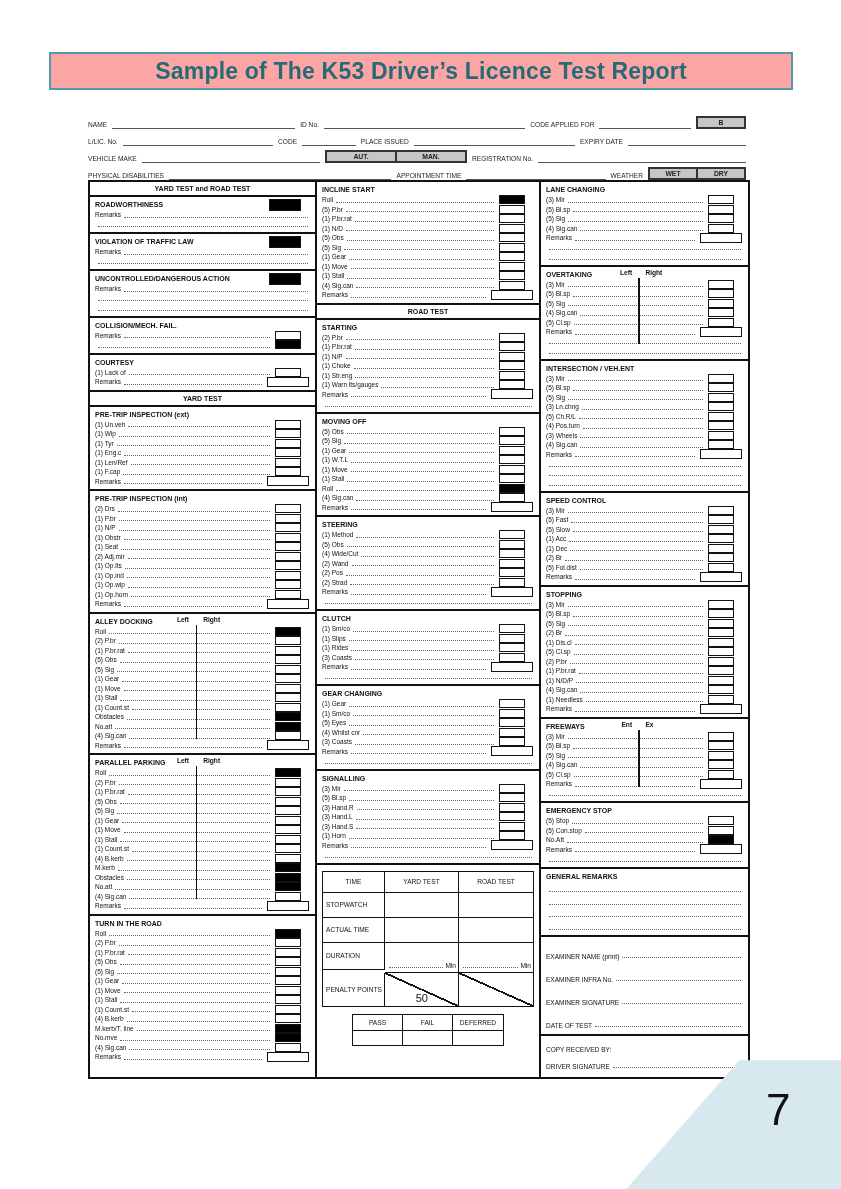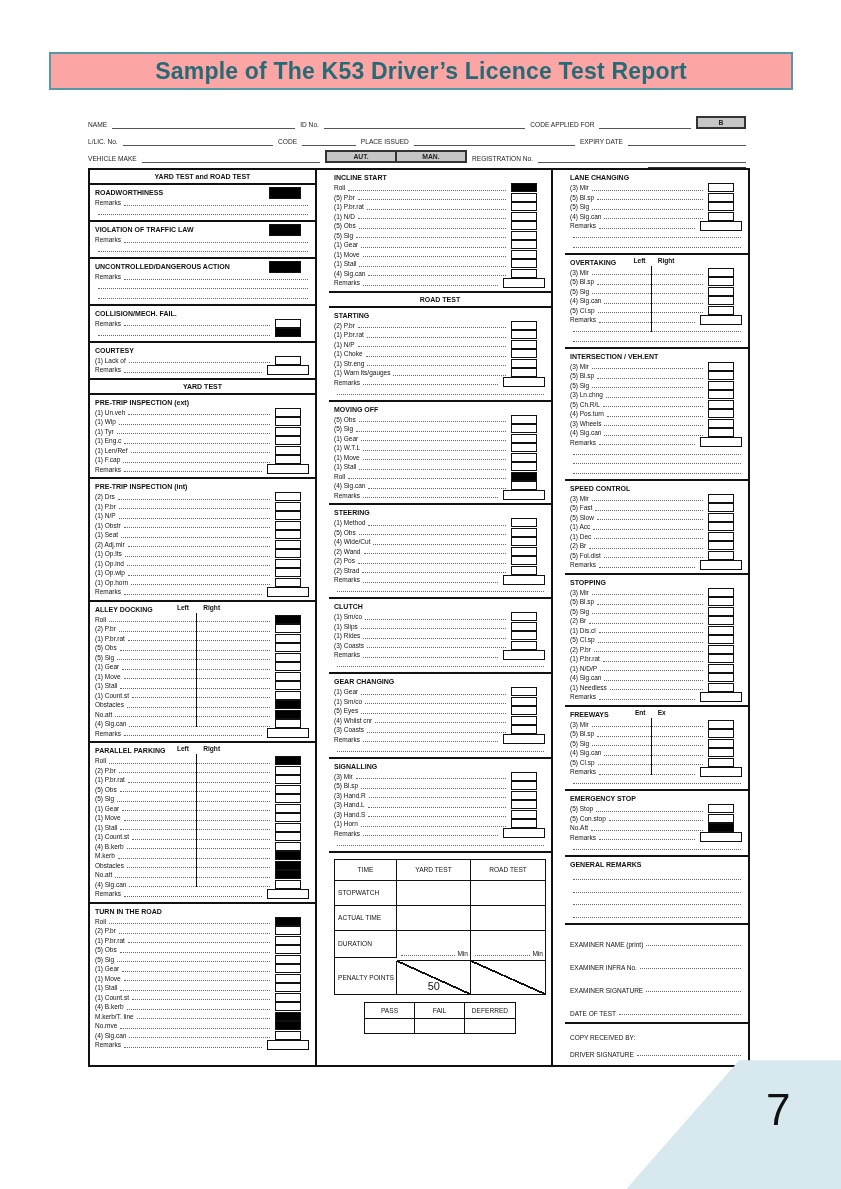--- a/index.html
+++ b/index.html
@@ -19,22 +19,22 @@
   .h-line{border-bottom:1px solid #555;height:9px;}
   .f2{flex:2;} .f22{flex:2.2;} .f1{flex:1;} .f14{flex:1.4;} .f05{flex:.5;}
   .f15{flex:1.5;} .f11{flex:1.1;} .f12{flex:1.2;} .f16{flex:1.6;}
   .h-btn{background:#c6c6c6;border:2px solid #333;text-align:center;font-weight:bold;
          font-size:6.8px;height:9px;line-height:9px;flex:0 0 auto;}
   .w48{width:46px;} .w70{width:68px;}
   .btn-pair{display:flex;flex:0 0 auto;}
   .btn-pair .h-btn + .h-btn{border-left:none;}
 
   
-  .form{position:absolute;left:88px;top:168px;width:658px;height:895px;
-        border:2px solid #111;display:flex;background:#fff;gap:12px;}
+  .form{position:absolute;left:88px;top:180px;width:658px;height:895px;
+        border:2px solid #111;display:flex;background:#fff;}
   .form-col{display:flex;flex-direction:column;overflow:hidden;}
   .col-left{width:225px;border-right:2px solid #111;}
   .col-middle{width:222px;border-right:2px solid #111;}
   .col-right{flex:1;}
   .col-header{flex:0 0 auto;height:13px;line-height:13px;text-align:center;font-weight:bold;
               font-size:7px;border-bottom:2px solid #111;}
   .section{position:relative;flex:0 0 auto;padding:2px 4px 3px 5px;border-bottom:2px solid #111;}
   .section.grow{flex:1 1 auto;border-bottom:none;}
   .row{display:flex;align-items:center;height:9.5px;font-size:6.5px;}
   .row .lbl{white-space:nowrap;}

